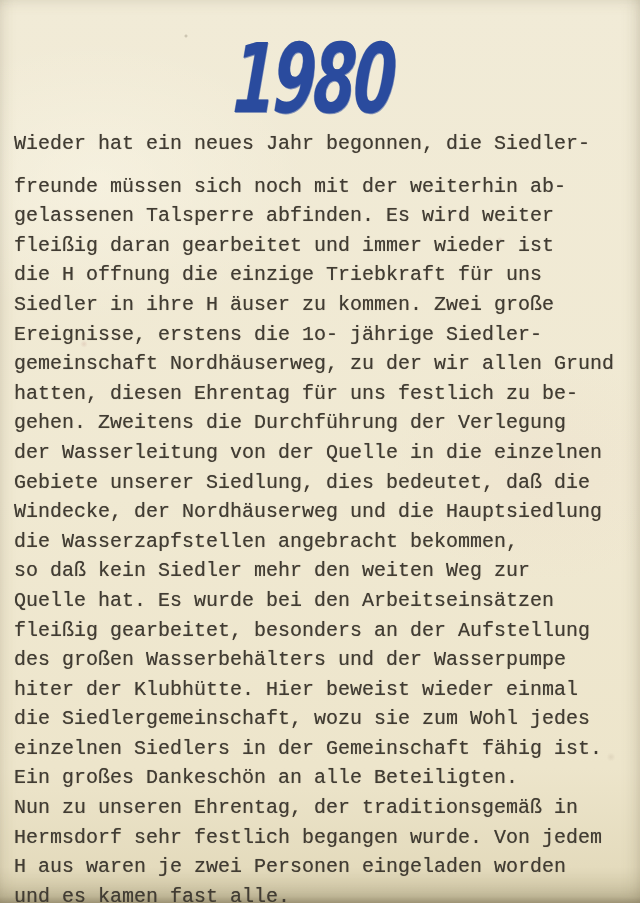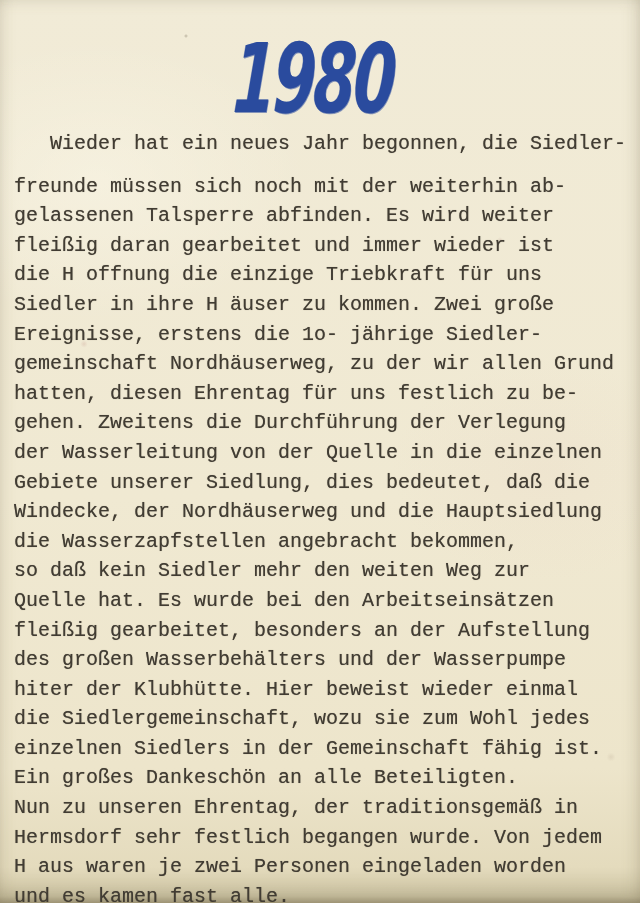--- a/index.html
+++ b/index.html
@@ -56,21 +56,20 @@
     font-size: 20px;
     text-shadow: 0 0 0.7px rgba(64,58,46,0.65);
     white-space: pre;
   }
   .text-block .line {
     height: 29.6px;
     line-height: 29.6px;
   }
   .text-block .line:first-child {
     margin-bottom: 13px;
-    margin-left: 36px;
   }
 </style>
 </head>
 <body>
 
 <div class="page">
   <div class="year">1980</div>
   <div class="text-block"><div class="line">Wieder hat ein neues Jahr begonnen, die Siedler-</div><div class="line">freunde müssen sich noch mit der weiterhin ab-</div><div class="line">gelassenen Talsperre abfinden. Es wird weiter</div><div class="line">fleißig daran gearbeitet und immer wieder ist</div><div class="line">die H offnung die einzige Triebkraft für uns</div><div class="line">Siedler in ihre H äuser zu kommen. Zwei große</div><div class="line">Ereignisse, erstens die 1o- jährige Siedler-</div><div class="line">gemeinschaft Nordhäuserweg, zu der wir allen Grund</div><div class="line">hatten, diesen Ehrentag für uns festlich zu be-</div><div class="line">gehen. Zweitens die Durchführung der Verlegung</div><div class="line">der Wasserleitung von der Quelle in die einzelnen</div><div class="line">Gebiete unserer Siedlung, dies bedeutet, daß die</div><div class="line">Windecke, der Nordhäuserweg und die Hauptsiedlung</div><div class="line">die Wasserzapfstellen angebracht bekommen,</div><div class="line">so daß kein Siedler mehr den weiten Weg zur</div><div class="line">Quelle hat. Es wurde bei den Arbeitseinsätzen</div><div class="line">fleißig gearbeitet, besonders an der Aufstellung</div><div class="line">des großen Wasserbehälters und der Wasserpumpe</div><div class="line">hiter der Klubhütte. Hier beweist wieder einmal</div><div class="line">die Siedlergemeinschaft, wozu sie zum Wohl jedes</div><div class="line">einzelnen Siedlers in der Gemeinschaft fähig ist.</div><div class="line">Ein großes Dankeschön an alle Beteiligten.</div><div class="line">Nun zu unseren Ehrentag, der traditionsgemäß in</div><div class="line">Hermsdorf sehr festlich begangen wurde. Von jedem</div><div class="line">H aus waren je zwei Personen eingeladen worden</div><div class="line">und es kamen fast alle.</div></div>
 </div>
 

